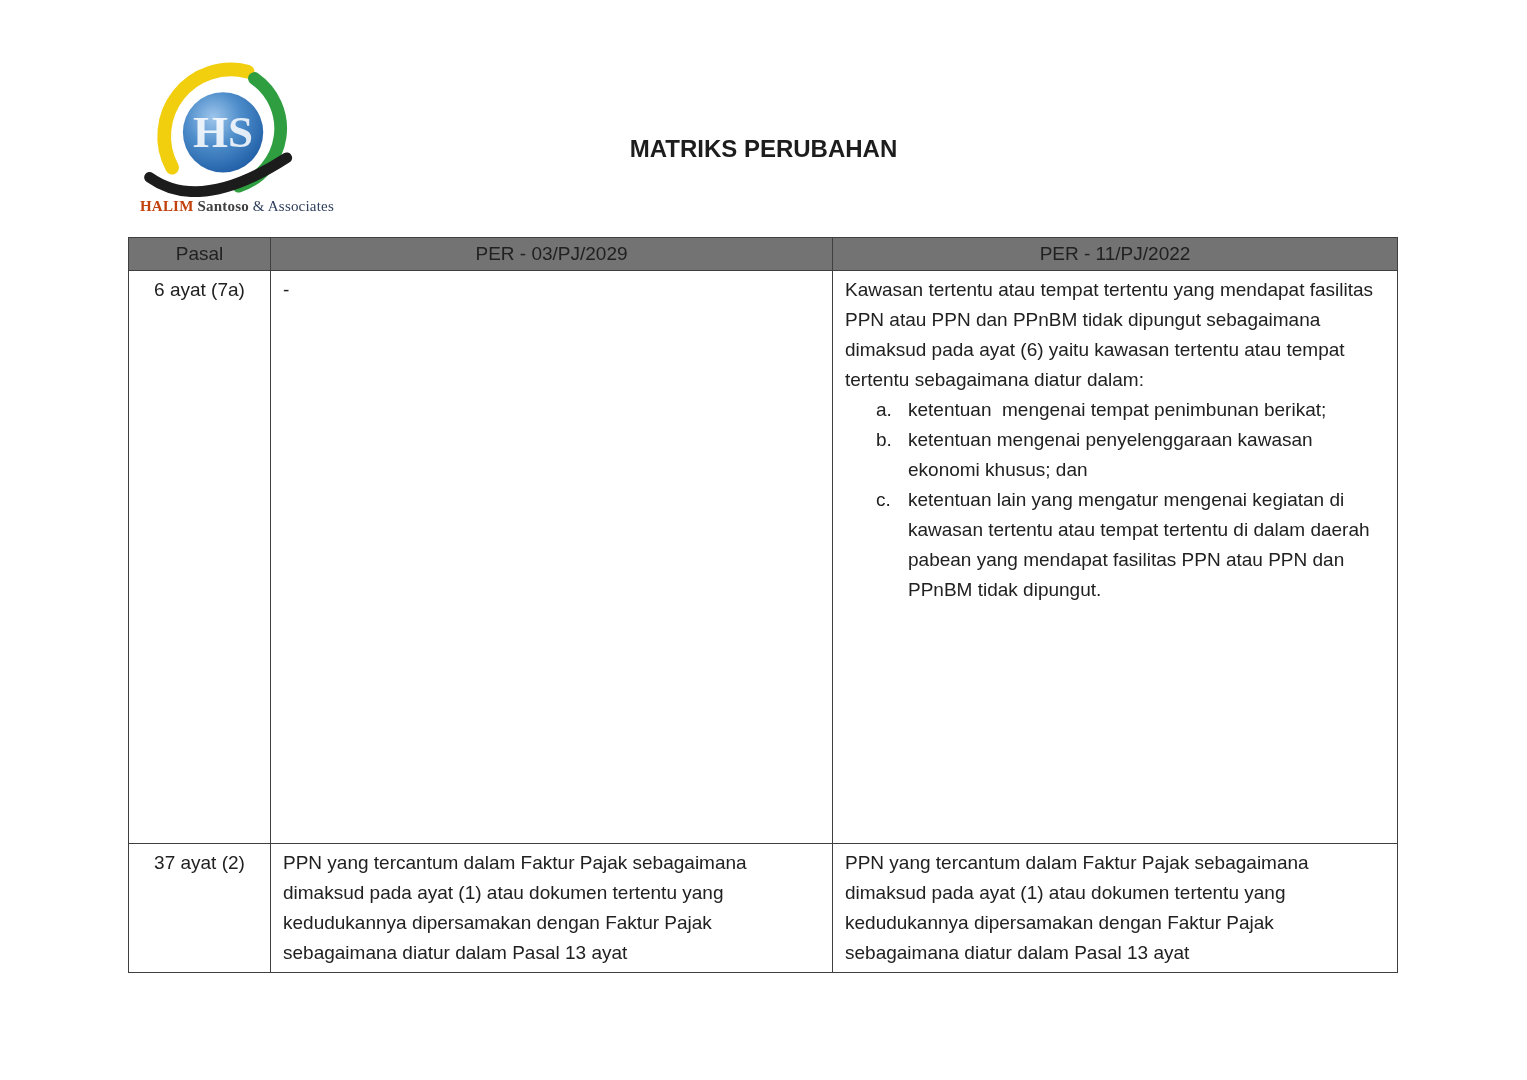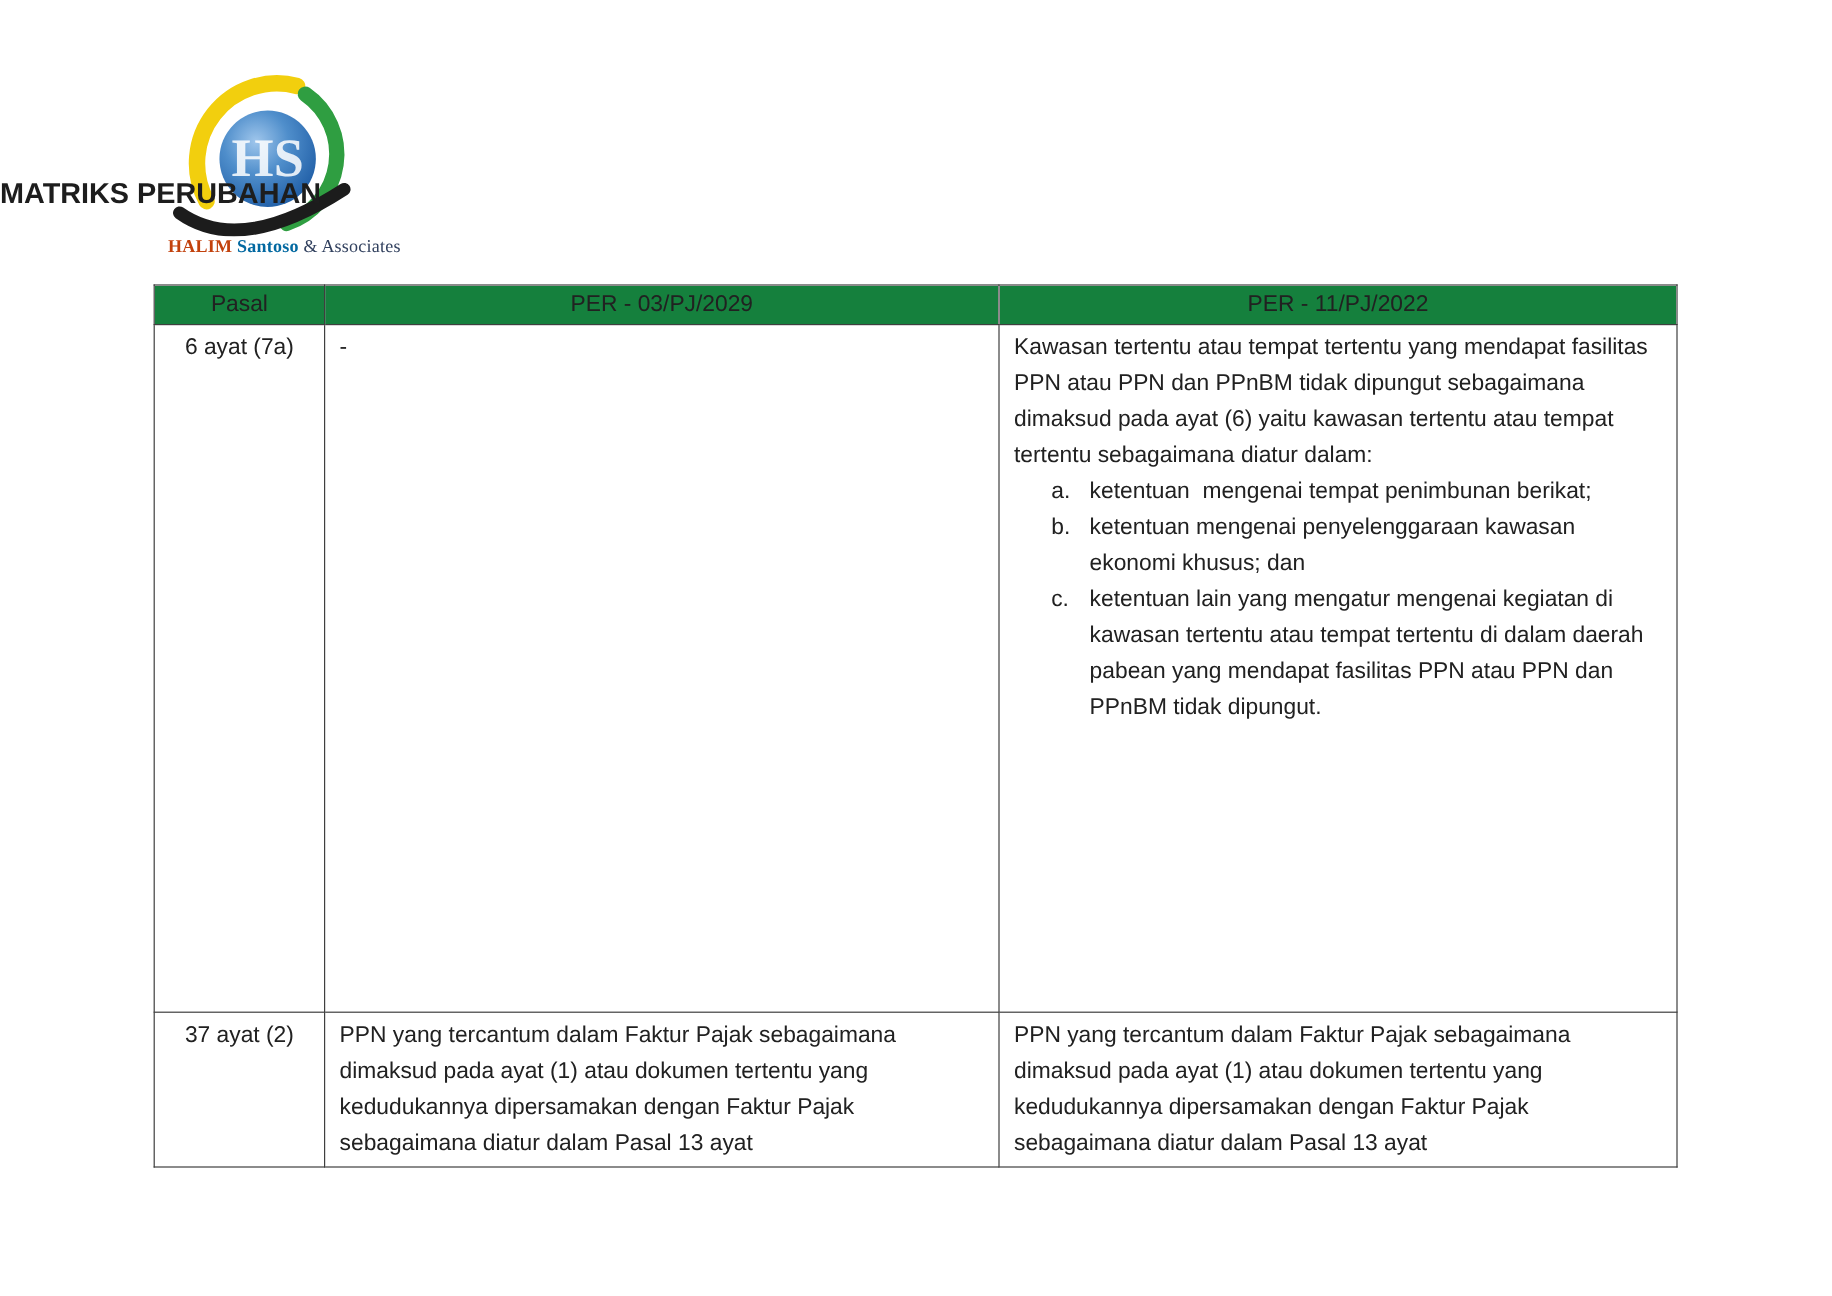--- a/index.html
+++ b/index.html
@@ -27,29 +27,30 @@
     position: absolute;
     left: 2px;
     top: 146px;
     width: 220px;
     font-family: "Liberation Serif", "DejaVu Serif", serif;
     font-size: 15px;
     letter-spacing: 0.2px;
     white-space: nowrap;
   }
   .logo-halim  { color: #c2410c; font-weight: bold; }
-  .logo-santoso{ color: #0369a1; font-weight: bold; }
+  .logo-santoso{ color: #404040; font-weight: bold; }
   .logo-assoc  { color: #31405e; font-weight: normal; text-align: center; }
 
   
   .doc-title {
     position: absolute;
     left: 0;
-    top: 145px;
+    top: 132px;
     width: 100%;
+    text-align: center;
     font-size: 24px;
     line-height: 34px;
     font-weight: 600;
     color: #1d1d1d;
   }
 
   
   .matrix-table {
     position: absolute;
     left: 128px;
@@ -60,21 +61,21 @@
     font-size: 19px;
     line-height: 30px;
     color: #212121;
   }
   .matrix-table td, .matrix-table th {
     border: 1.6px solid #3f3f3f;
     vertical-align: top;
     overflow: hidden;
   }
   .matrix-table th {
-    background: #15803d;
+    background: #737373;
     font-weight: 500;
     text-align: center;
     height: 19px;
     padding: 1px 6px;
   }
   .col-pasal { width: 142px; }
   .col-per03 { width: 562px; }
   .col-per11 { width: 565px; }
 
   .cell-pasal { text-align: center; padding: 4px 4px; }

